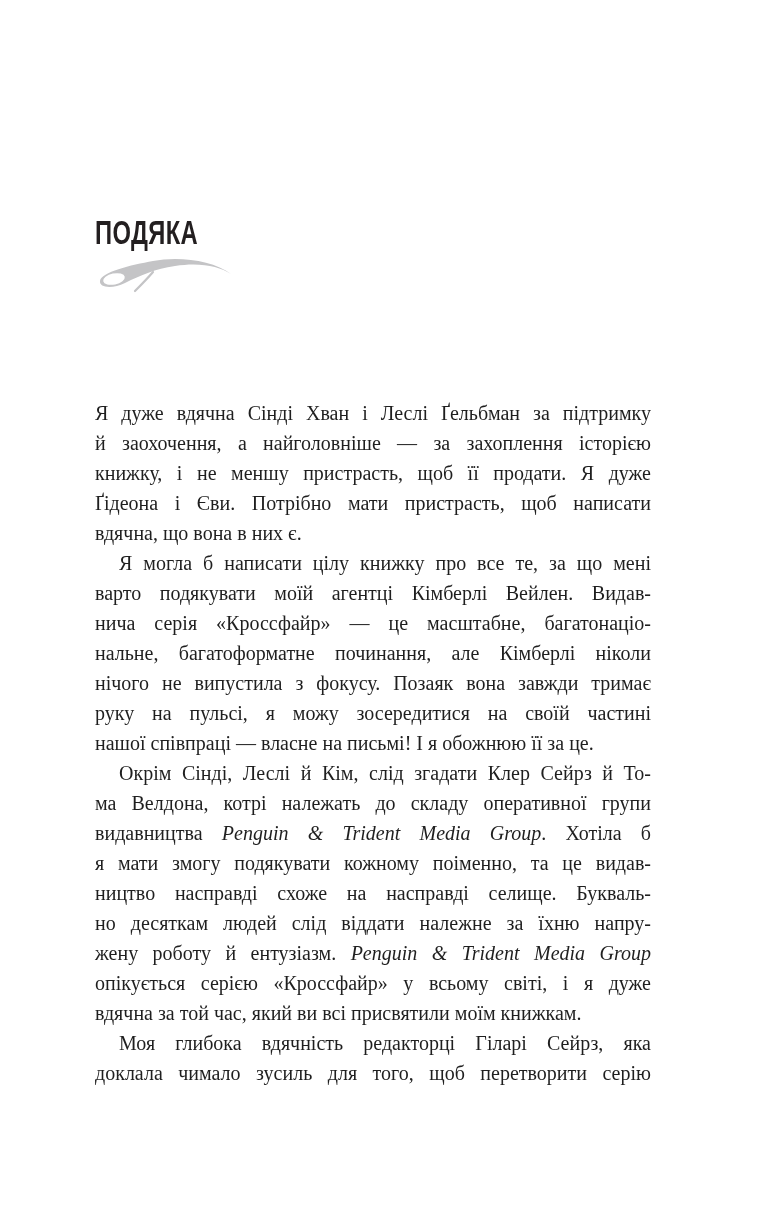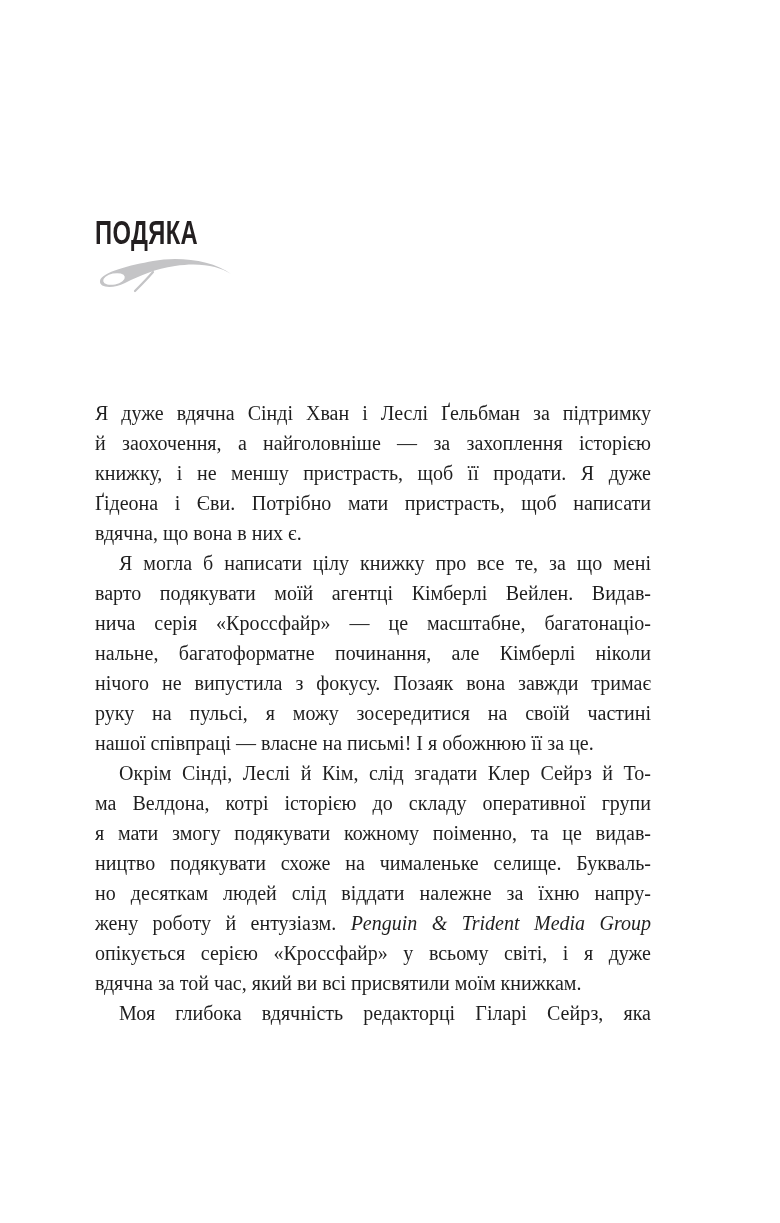--- a/index.html
+++ b/index.html
@@ -82,26 +82,28 @@
         <div class="line"><span>Я могла б написати цілу книжку про все те, за що мені</span></div>
         <div class="line"><span>варто подякувати моїй агентці Кімберлі Вейлен. Видав-</span></div>
         <div class="line"><span>нича серія «Кроссфайр» — це масштабне, багатонаціо-</span></div>
         <div class="line"><span>нальне, багатоформатне починання, але Кімберлі ніколи</span></div>
         <div class="line"><span>нічого не випустила з фокусу. Позаяк вона завжди тримає</span></div>
         <div class="line"><span>руку на пульсі, я можу зосередитися на своїй частині</span></div>
         <div class="line last"><span>нашої співпраці — власне на письмі! І я обожнюю її за це.</span></div>
       </div>
       <div class="para indent">
         <div class="line"><span>Окрім Сінді, Леслі й Кім, слід згадати Клер Сейрз й То-</span></div>
-        <div class="line"><span>ма Велдона, котрі історією до складу оперативної групи</span></div>
+        <div class="line"><span>ма Велдона, котрі належать до складу оперативної групи</span></div>
+        <div class="line"><span>видавництва </span><span class="it">Penguin &amp; Trident Media Group</span><span>. Хотіла б</span></div>
         <div class="line"><span>я мати змогу подякувати кожному поіменно, та це видав-</span></div>
-        <div class="line"><span>ництво подякувати схоже на чималеньке селище. Букваль-</span></div>
+        <div class="line"><span>ництво насправді схоже на насправді селище. Букваль-</span></div>
         <div class="line"><span>но десяткам людей слід віддати належне за їхню напру-</span></div>
         <div class="line"><span>жену роботу й ентузіазм. </span><span class="it">Penguin &amp; Trident Media Group</span></div>
         <div class="line"><span>опікується серією «Кроссфайр» у всьому світі, і я дуже</span></div>
         <div class="line last"><span>вдячна за той час, який ви всі присвятили моїм книжкам.</span></div>
       </div>
       <div class="para indent">
         <div class="line"><span>Моя глибока вдячність редакторці Гіларі Сейрз, яка</span></div>
+        <div class="line"><span>доклала чимало зусиль для того, щоб перетворити серію</span></div>
       </div>
     </div>
 
 </div>
 
 </body></html>

